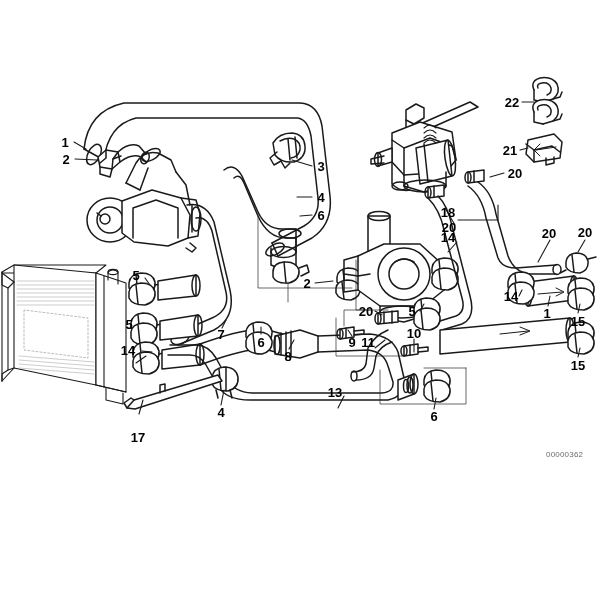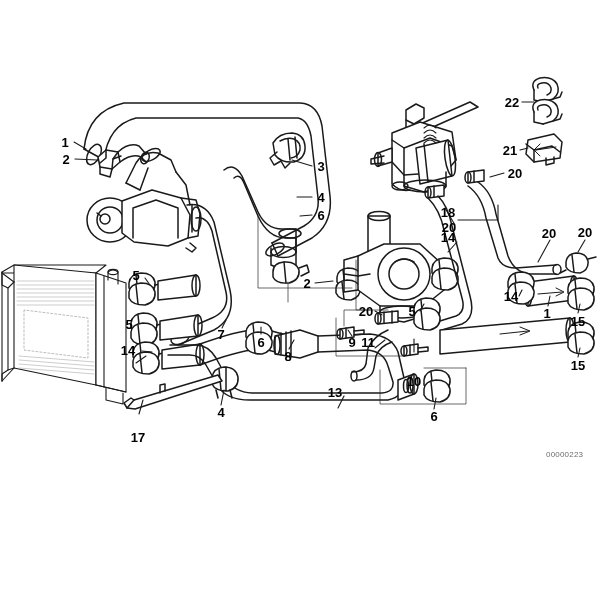--- a/index.html
+++ b/index.html
@@ -518,41 +518,41 @@
     <div class="callout" style="left:321px; top:215px;">6</div>
     <div class="callout" style="left:307px; top:283px;">2</div>
     <div class="callout" style="left:136px; top:275px;">5</div>
     <div class="callout" style="left:129px; top:324px;">5</div>
     <div class="callout" style="left:128px; top:350px;">14</div>
     <div class="callout" style="left:221px; top:334px;">7</div>
     <div class="callout" style="left:261px; top:342px;">6</div>
     <div class="callout" style="left:288px; top:356px;">8</div>
     <div class="callout" style="left:352px; top:342px;">9</div>
     <div class="callout" style="left:368px; top:342px;">11</div>
-    <div class="callout" style="left:414px; top:333px;margin-top:48px;">10</div>
+    <div class="callout" style="left:414px; top:333px;">10</div>
     <div class="callout" style="left:335px; top:392px;">13</div>
     <div class="callout" style="left:221px; top:412px;">4</div>
     <div class="callout" style="left:138px; top:421px;margin-top:16px;">17</div>
     <div class="callout" style="left:434px; top:416px;">6</div>
     <div class="callout" style="left:449px; top:227px;">20</div>
     <div class="callout" style="left:515px; top:173px;">20</div>
     <div class="callout" style="left:448px; top:212px;">18</div>
     <div class="callout" style="left:448px; top:237px;">14</div>
     <div class="callout" style="left:366px; top:311px;">20</div>
     <div class="callout" style="left:412px; top:311px;">5</div>
     <div class="callout" style="left:549px; top:233px;">20</div>
     <div class="callout" style="left:585px; top:232px;">20</div>
     <div class="callout" style="left:511px; top:296px;">14</div>
     <div class="callout" style="left:547px; top:313px;">1</div>
     <div class="callout" style="left:578px; top:321px;">15</div>
     <div class="callout" style="left:578px; top:365px;">15</div>
     <div class="callout" style="left:510px; top:150px;">21</div>
     <div class="callout" style="left:512px; top:102px;">22</div>
 
-    <div id="diagram-code">00000223</div>
+    <div id="diagram-code">00000362</div>
   </div>
 
   <div id="footer">
 
     
 
     
   </div>
 
 </div>

